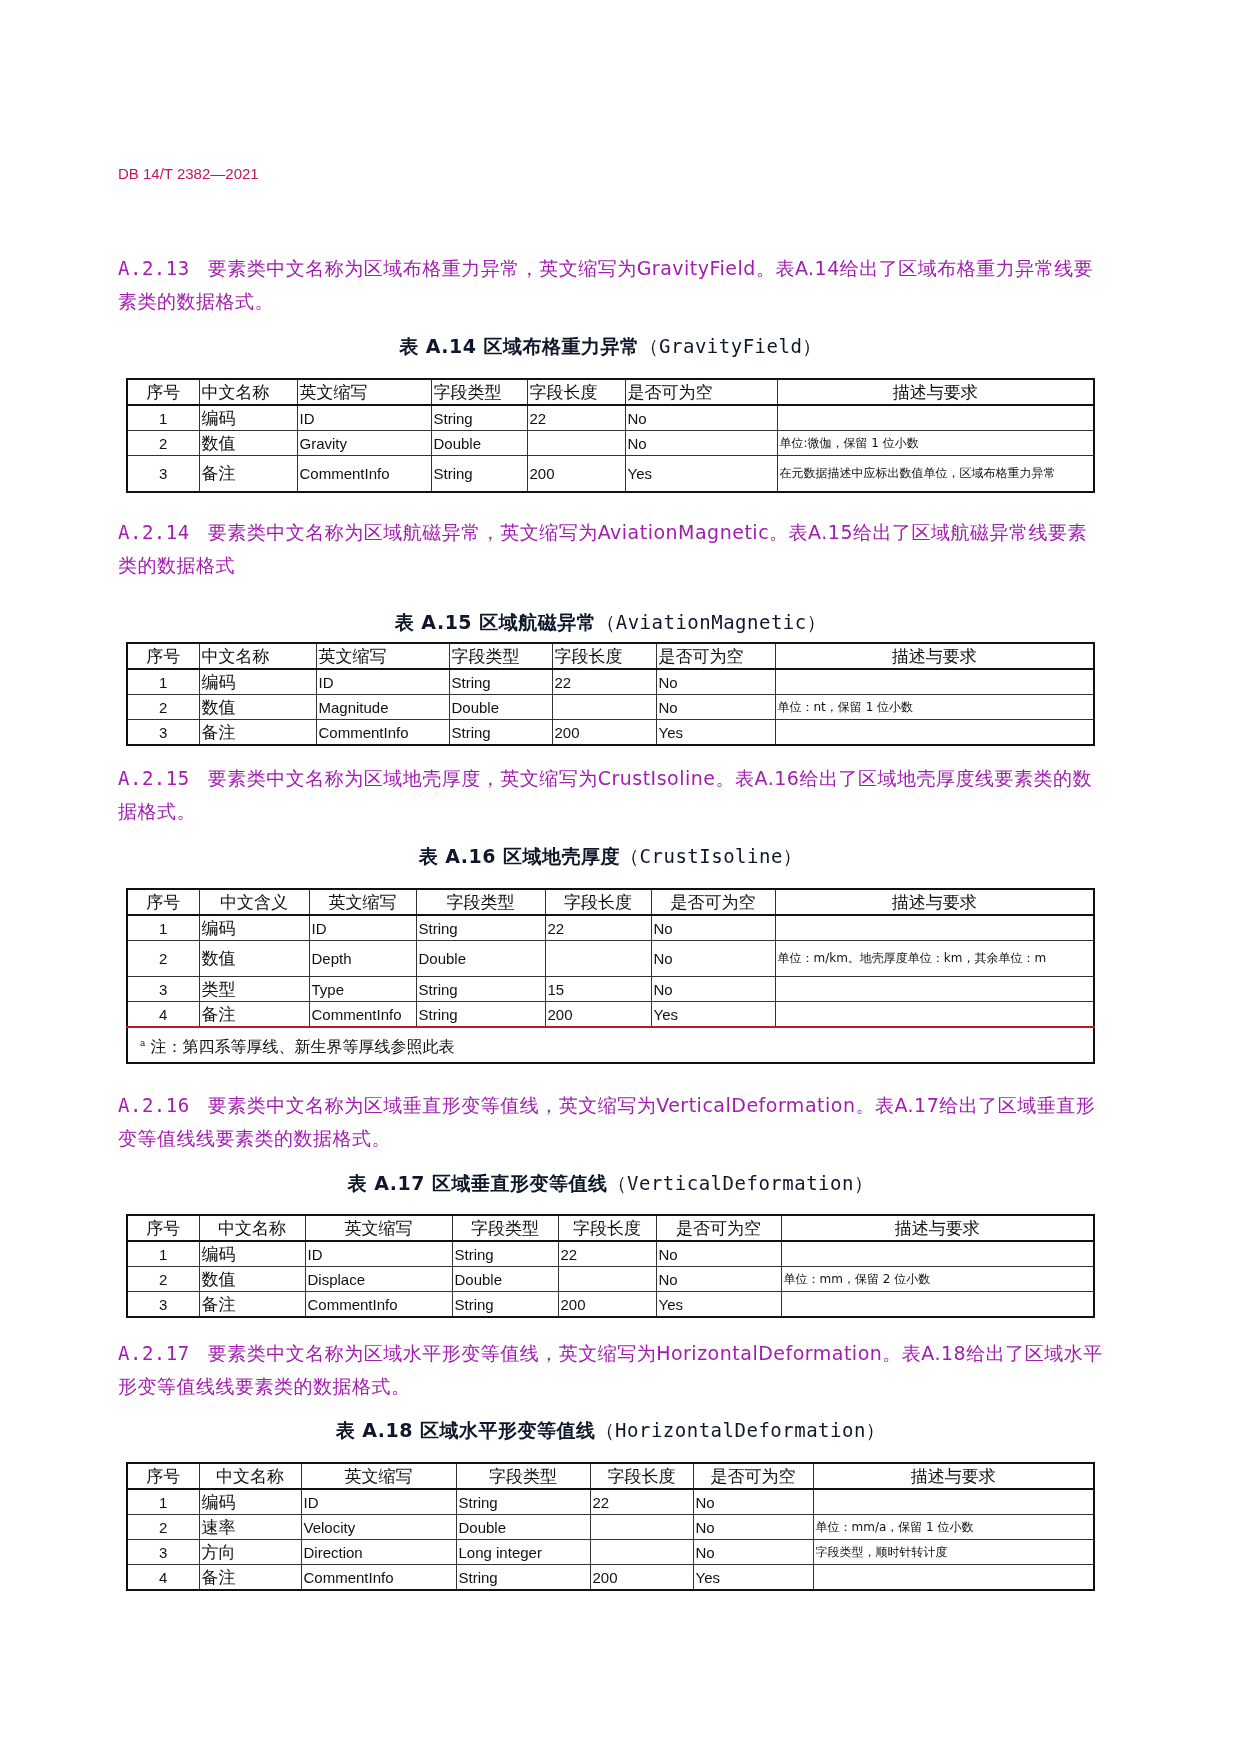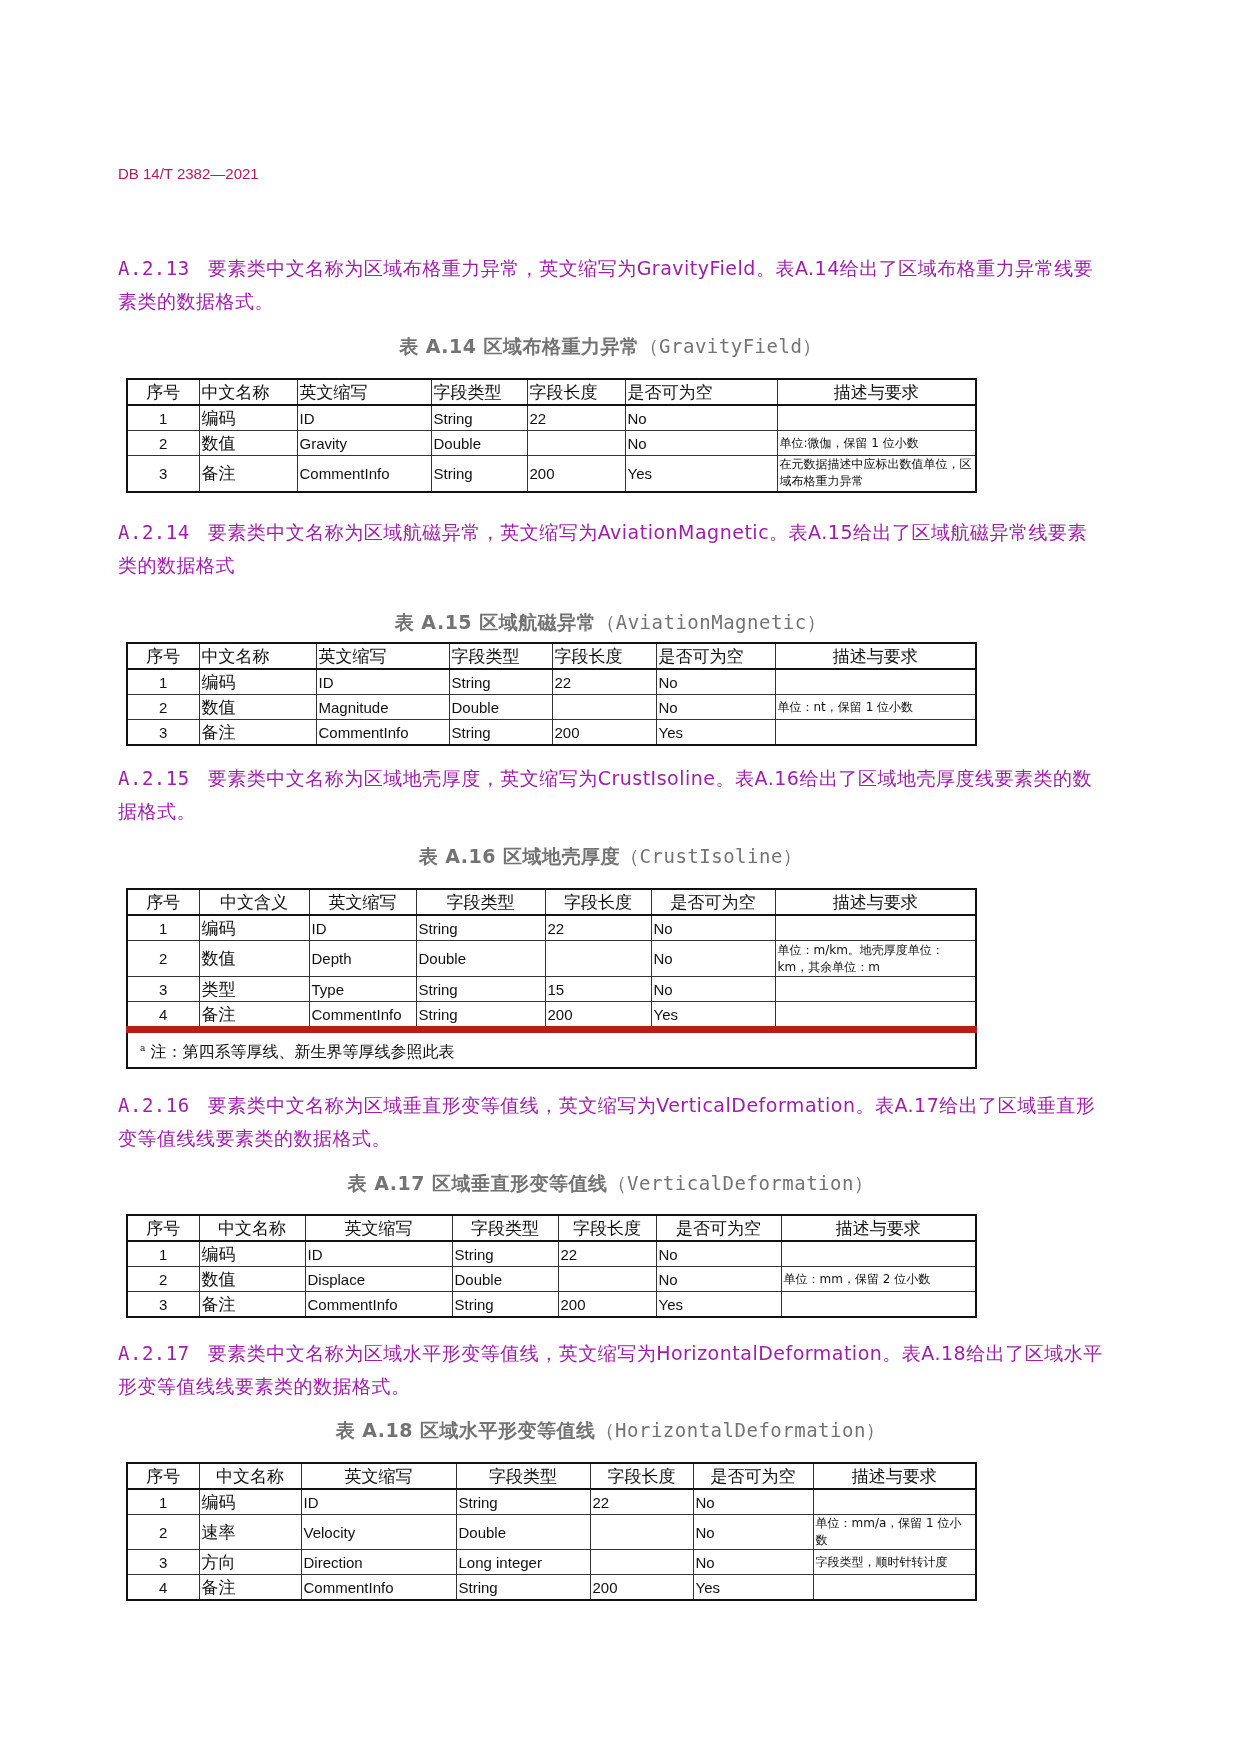--- a/index.html
+++ b/index.html
@@ -1,29 +1,29 @@
 <!DOCTYPE html>
 <html><head>
 <meta charset="utf-8">
 <style>
   html, body { margin: 0; padding: 0; background: #ffffff; }
   body { width: 1241px; height: 1754px; position: relative; overflow: hidden; color: #111; font-family: "DejaVu Sans", sans-serif; }
   .header-code { position: absolute; left: 118px; top: 165px; font-family: "Liberation Sans", sans-serif; font-size: 15px; color: #be185d; }
   .para { position: absolute; left: 118px; width: 985px; font-family: "DejaVu Sans", sans-serif; font-size: 19px; line-height: 33px; letter-spacing: 0.5px; color: #a21caf; }
   .para .num { font-family: "DejaVu Sans Mono", monospace; margin-right: 18px; }
-  .tcap { position: absolute; left: 118px; width: 985px; text-align: center; font-family: "DejaVu Sans", sans-serif; font-size: 19px; font-weight: bold; letter-spacing: 0.5px; color: #737373; }
+  .tcap { position: absolute; left: 118px; width: 985px; text-align: center; font-family: "DejaVu Sans", sans-serif; font-size: 19px; font-weight: bold; letter-spacing: 0.5px; color: #0f172a; }
   .tcap .en { font-family: "DejaVu Sans Mono", monospace; font-weight: normal; }
-  table.dt { position: absolute; left: 126px; width: 851px; border-collapse: collapse; border: 2px solid #111; table-layout: fixed; }
+  table.dt { position: absolute; left: 126px; width: 969px; border-collapse: collapse; border: 2px solid #111; table-layout: fixed; }
   table.dt td, table.dt th { border: 1px solid #333; padding: 0 2px; height: 24px; font-size: 15px; line-height: 17px; font-weight: normal; text-align: left; vertical-align: middle; white-space: nowrap; overflow: hidden; }
   table.dt th { font-family: "DejaVu Serif", serif; font-size: 17px; border-bottom: 2px solid #111; }
   table.dt td { font-family: "Liberation Sans", sans-serif; }
   table.dt td.cn { font-family: "DejaVu Serif", serif; font-size: 17px; }
   table.dt .c { text-align: center; }
   table.dt td.desc { font-family: "DejaVu Sans", sans-serif; font-size: 12px; white-space: normal; line-height: 17px; }
-  table.dt td.note { font-family: "DejaVu Serif", serif; font-size: 16px; height: 34px; padding-left: 12px; border-top: 7px solid #b91c1c; }
+  table.dt td.note { font-family: "DejaVu Serif", serif; font-size: 16px; height: 34px; padding-left: 12px; border-top: 2px solid #b91c1c; }
   sup { font-size: 9px; }
 </style>
 </head>
 <body>
 
 <div class="header-code">DB 14/T 2382—2021</div>
 
 <div class="para" style="top:252px"><span class="num">A.2.13</span><span>要素类中文名称为区域布格重力异常，英文缩写为GravityField。表A.14给出了区域布格重力异常线要素类的数据格式。</span></div>
 <div class="tcap" style="top:334px"><span>表 A.14 区域布格重力异常</span><span class="en">（GravityField）</span></div>
 <table class="dt" style="top:378px">

